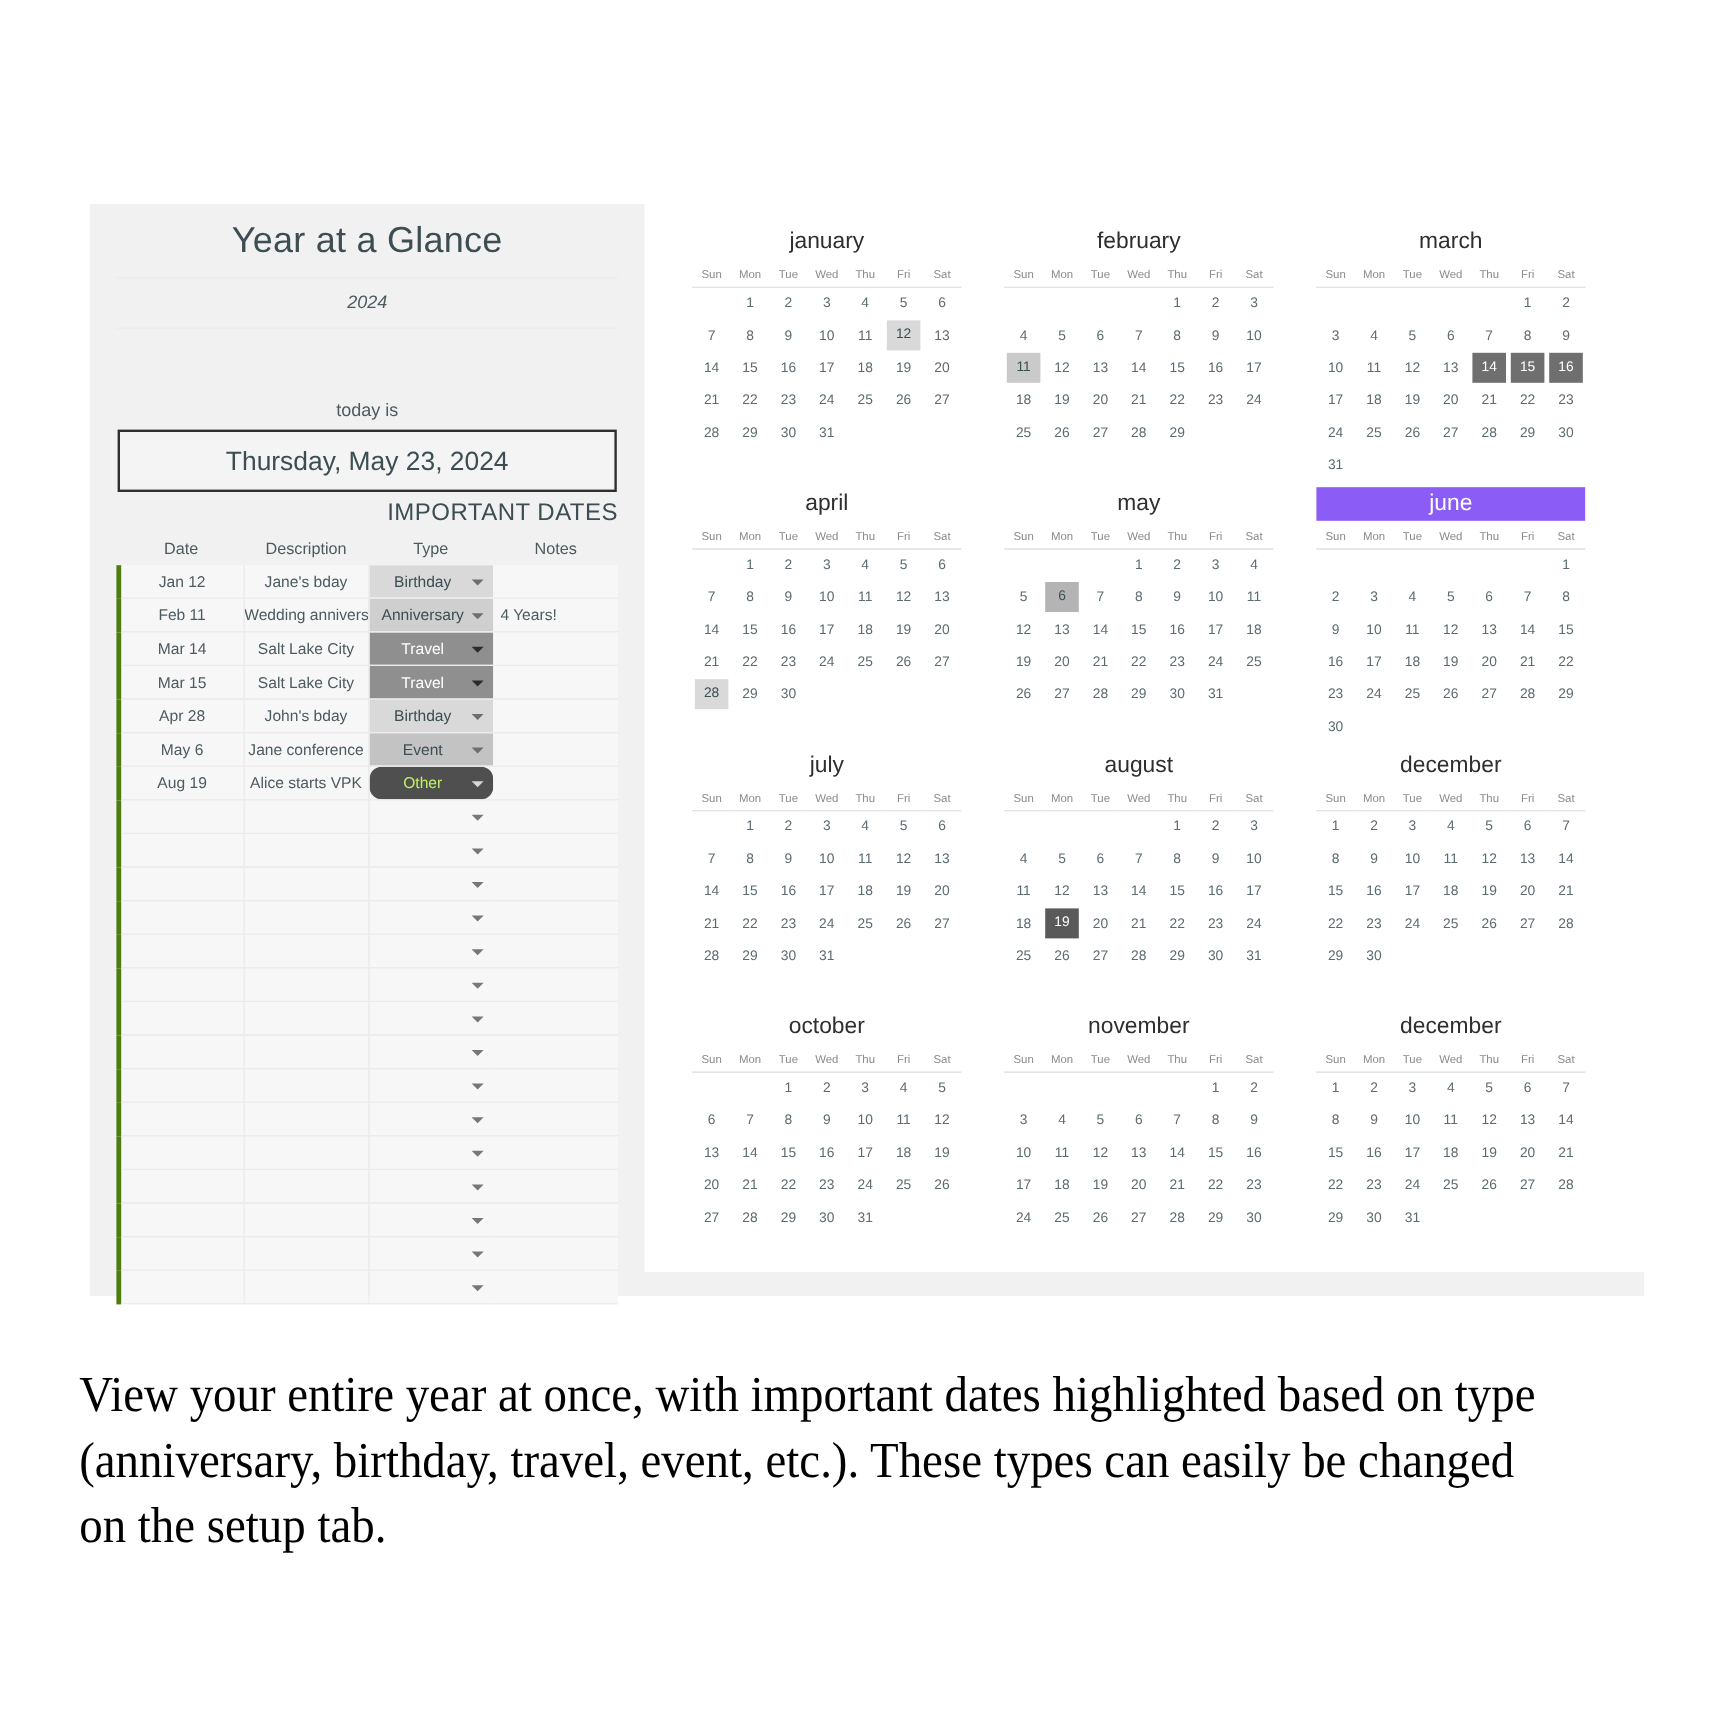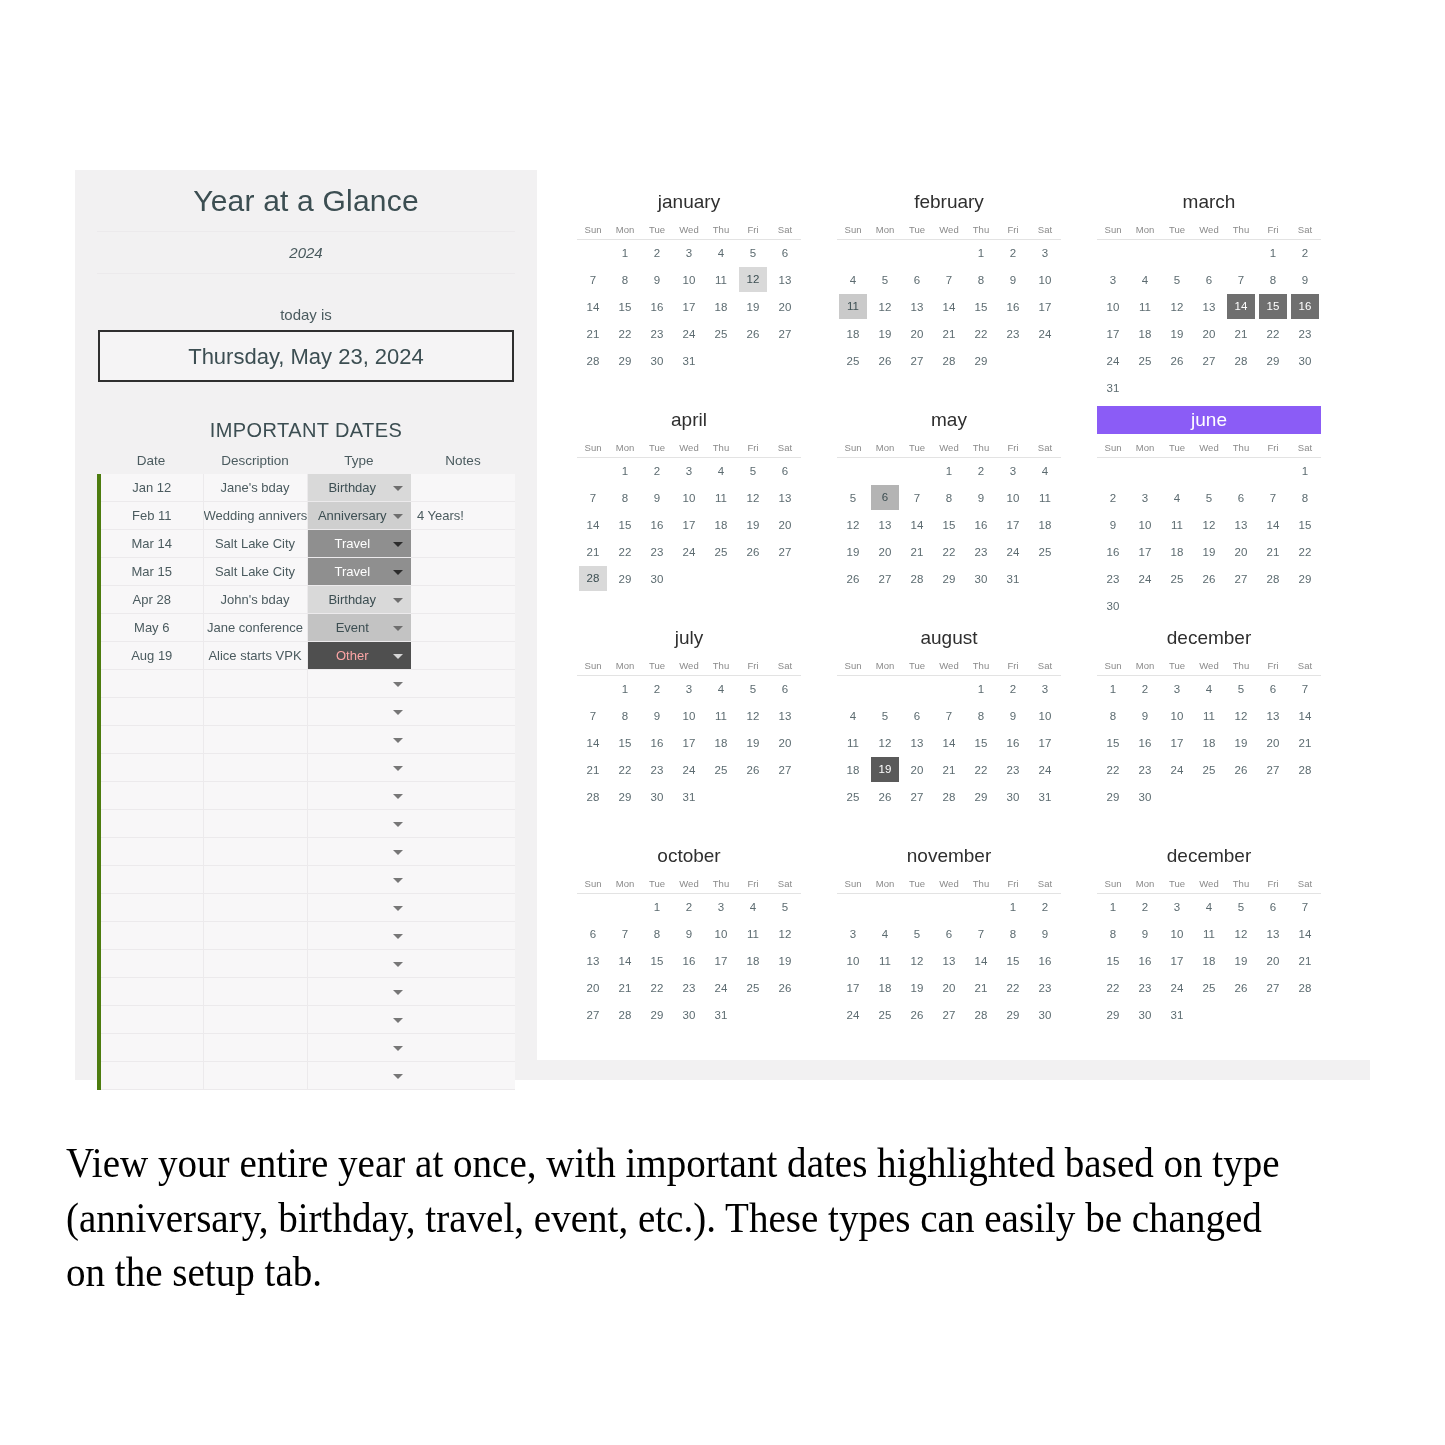--- a/index.html
+++ b/index.html
@@ -36,34 +36,33 @@
   }
   .year-cell {
     height: 42px; line-height: 42px;
     text-align: center; font-size: 15px; color: #4b5b5f;
     border-bottom: 1px solid #eceaec;
     font-style: italic;
   }
   .spacer-cell { height: 26px; }
   .todayis-cell {
     height: 30px; line-height: 30px;
-    text-align: center; font-size: 15px; color: #4b5b5f;
+    text-align: center; font-size: 15px; color: #4b5b5f; margin-top: 28px;
   }
   .today-box {
     margin: 0 1px;
     height: 52px; line-height: 50px;
     text-align: center;
     font-size: 22px; color: #3c4e52;
     border: 2px solid #2f2f2f;
     background: #f5f4f5;
   }
   .impdates-cell {
-    margin-top: 31px;
     height: 34px; line-height: 34px;
-    text-align: center;
+    text-align: right;
     font-size: 20px; color: #3c4e52; letter-spacing: .4px;
   }
 
   
   table.dates {
     width: 418px;
     border-collapse: collapse;
     table-layout: fixed;
   }
   table.dates th {
@@ -108,21 +107,21 @@
     border-top: 5px solid #6e6e6e;
   }
   .typecell.t-none { background: transparent; }
   .typecell.t-none .caret { border-top-color: #777; }
 
   .t-birthday    { background: #d9d9d9; color: #3c4e52; }
   .t-anniversary { background: #cfcfcf; color: #3c4e52; }
   .t-travel      { background: #8f8f8f; color: #ffffff; }
   .t-travel .caret { border-top-color: #2c2c2c; }
   .t-event       { background: #c3c3c3; color: #3c4e52; }
-  .t-other       { background: #4f4f4f; color: #fca5a5; }
+  .t-other       { background: #4f4f4f; color: #bef264; border-radius: 10px; }
   .t-other .caret { border-top-color: #d6d6d6; }
 
   
   #cal-area {
     position: absolute;
     left: 462px; top: 0;
     width: 833px; height: 890px;
     background: #ffffff;
   }
   .cal-grid {

